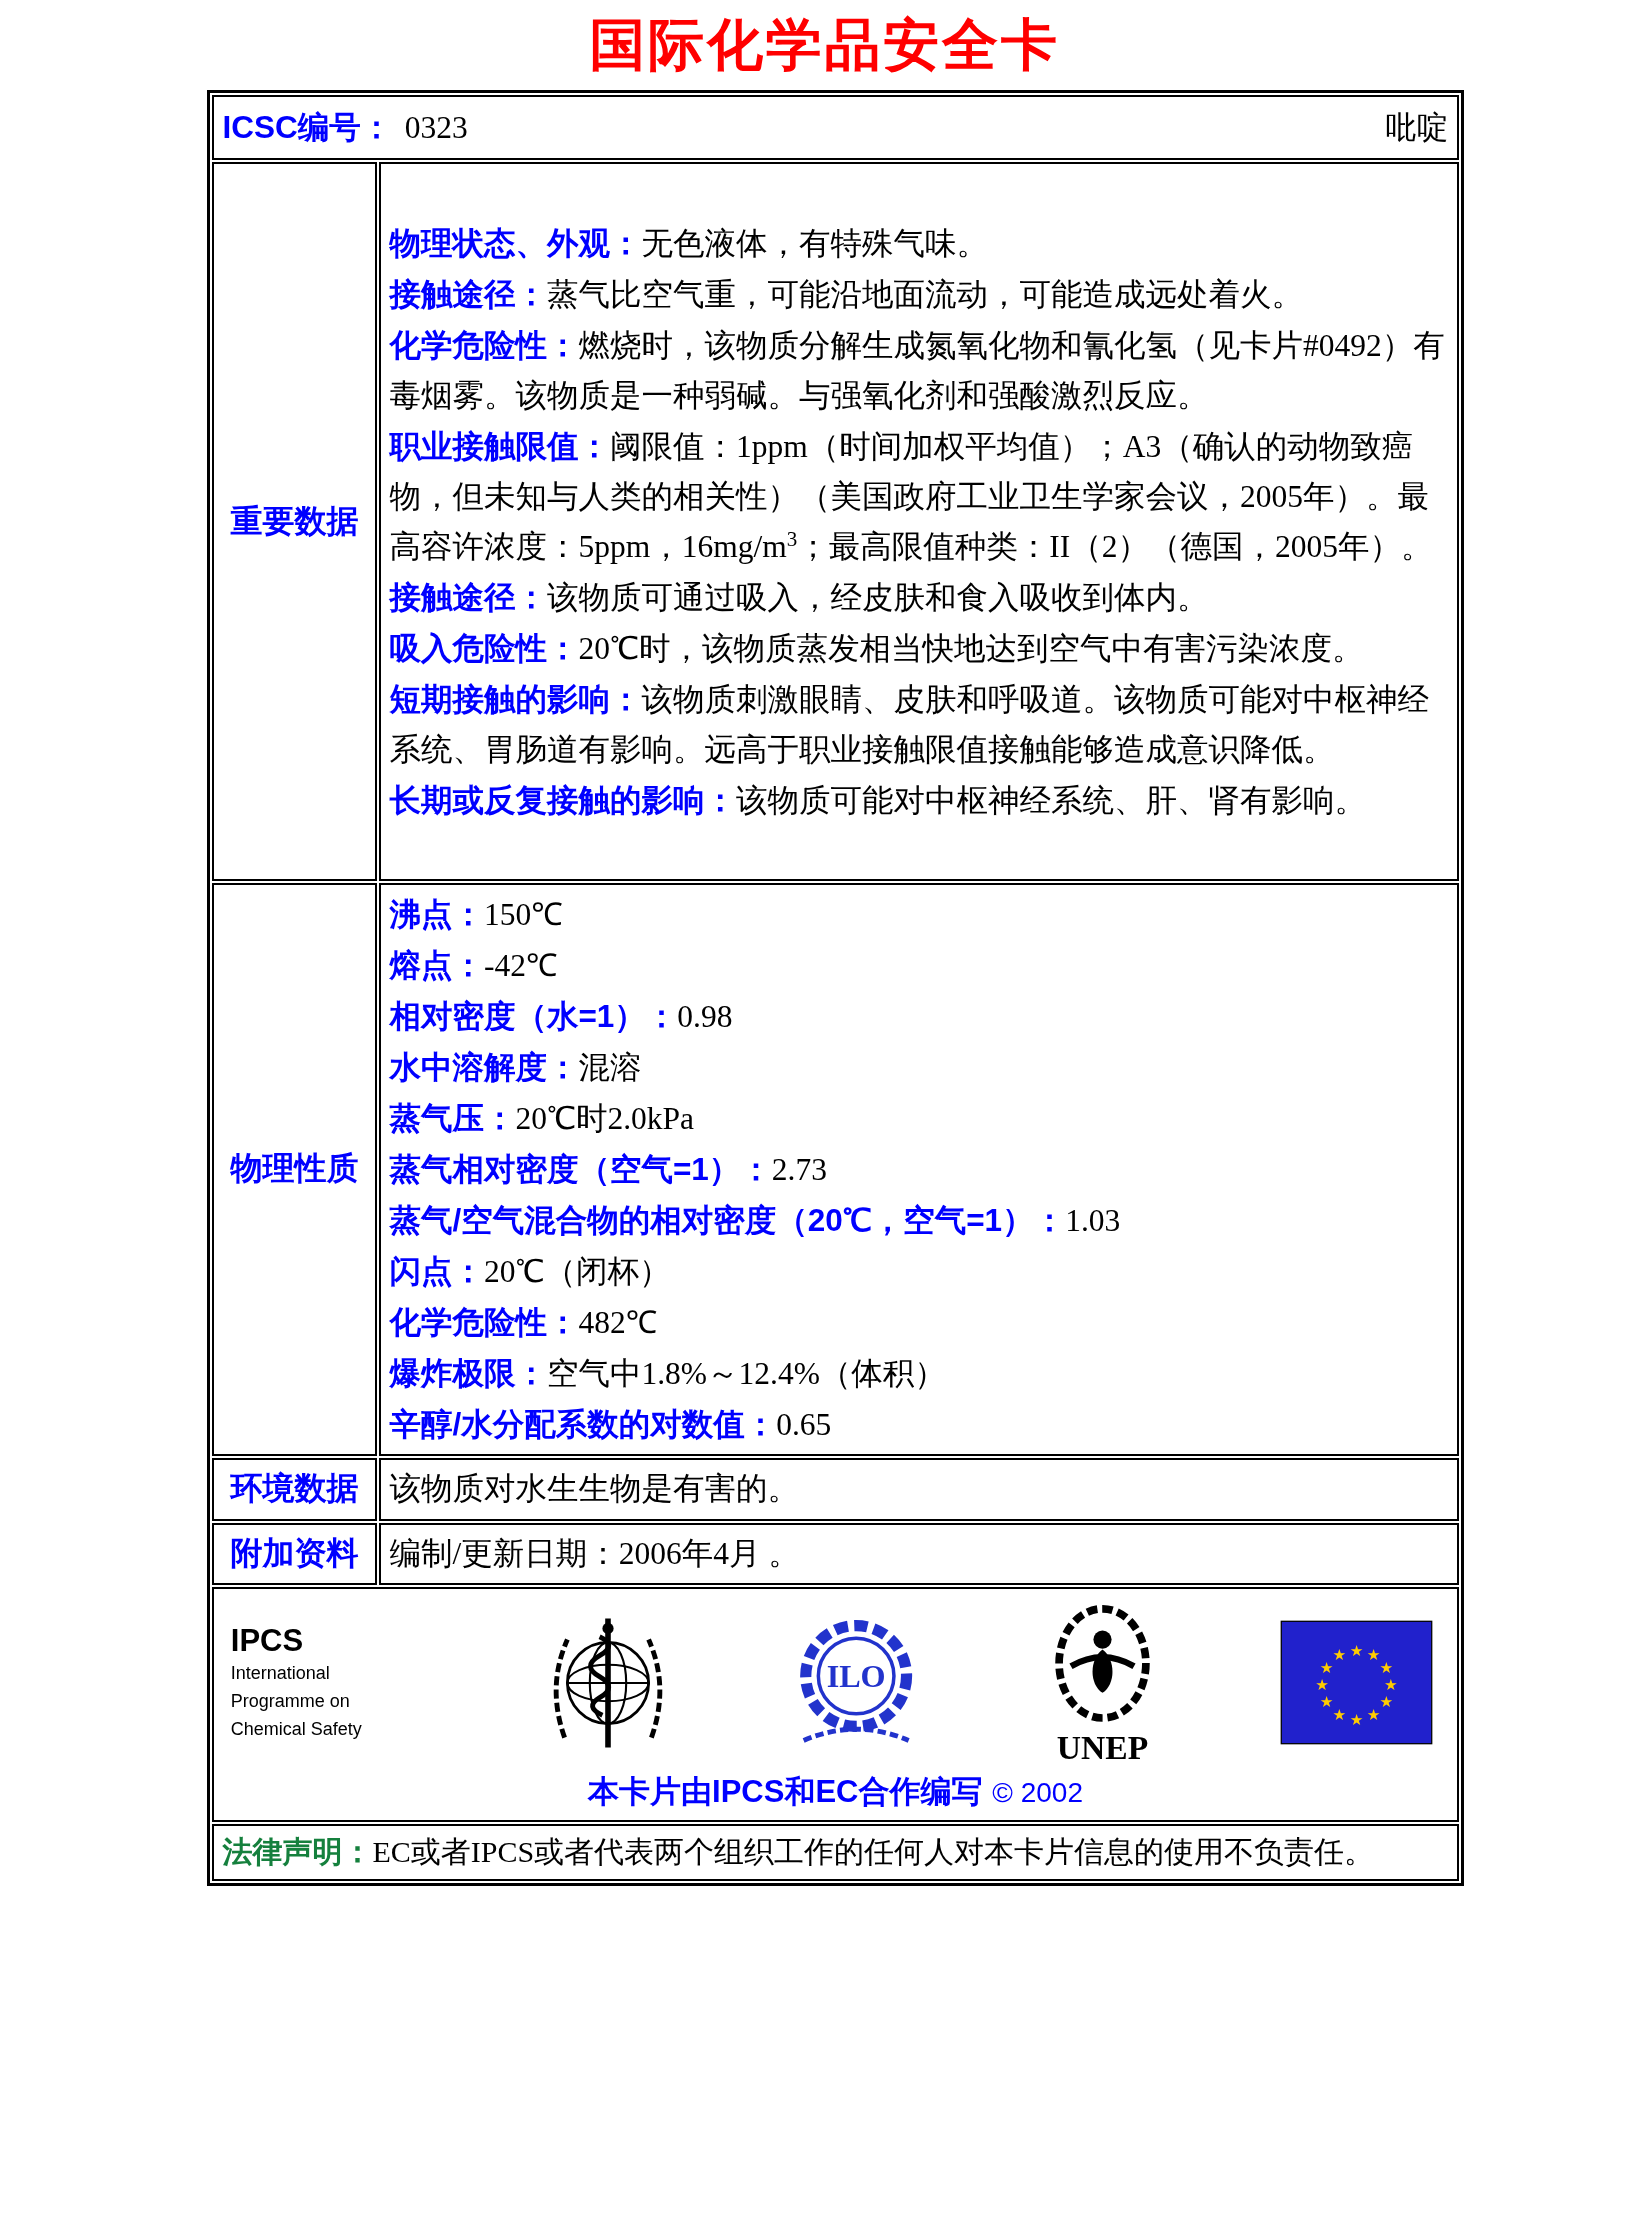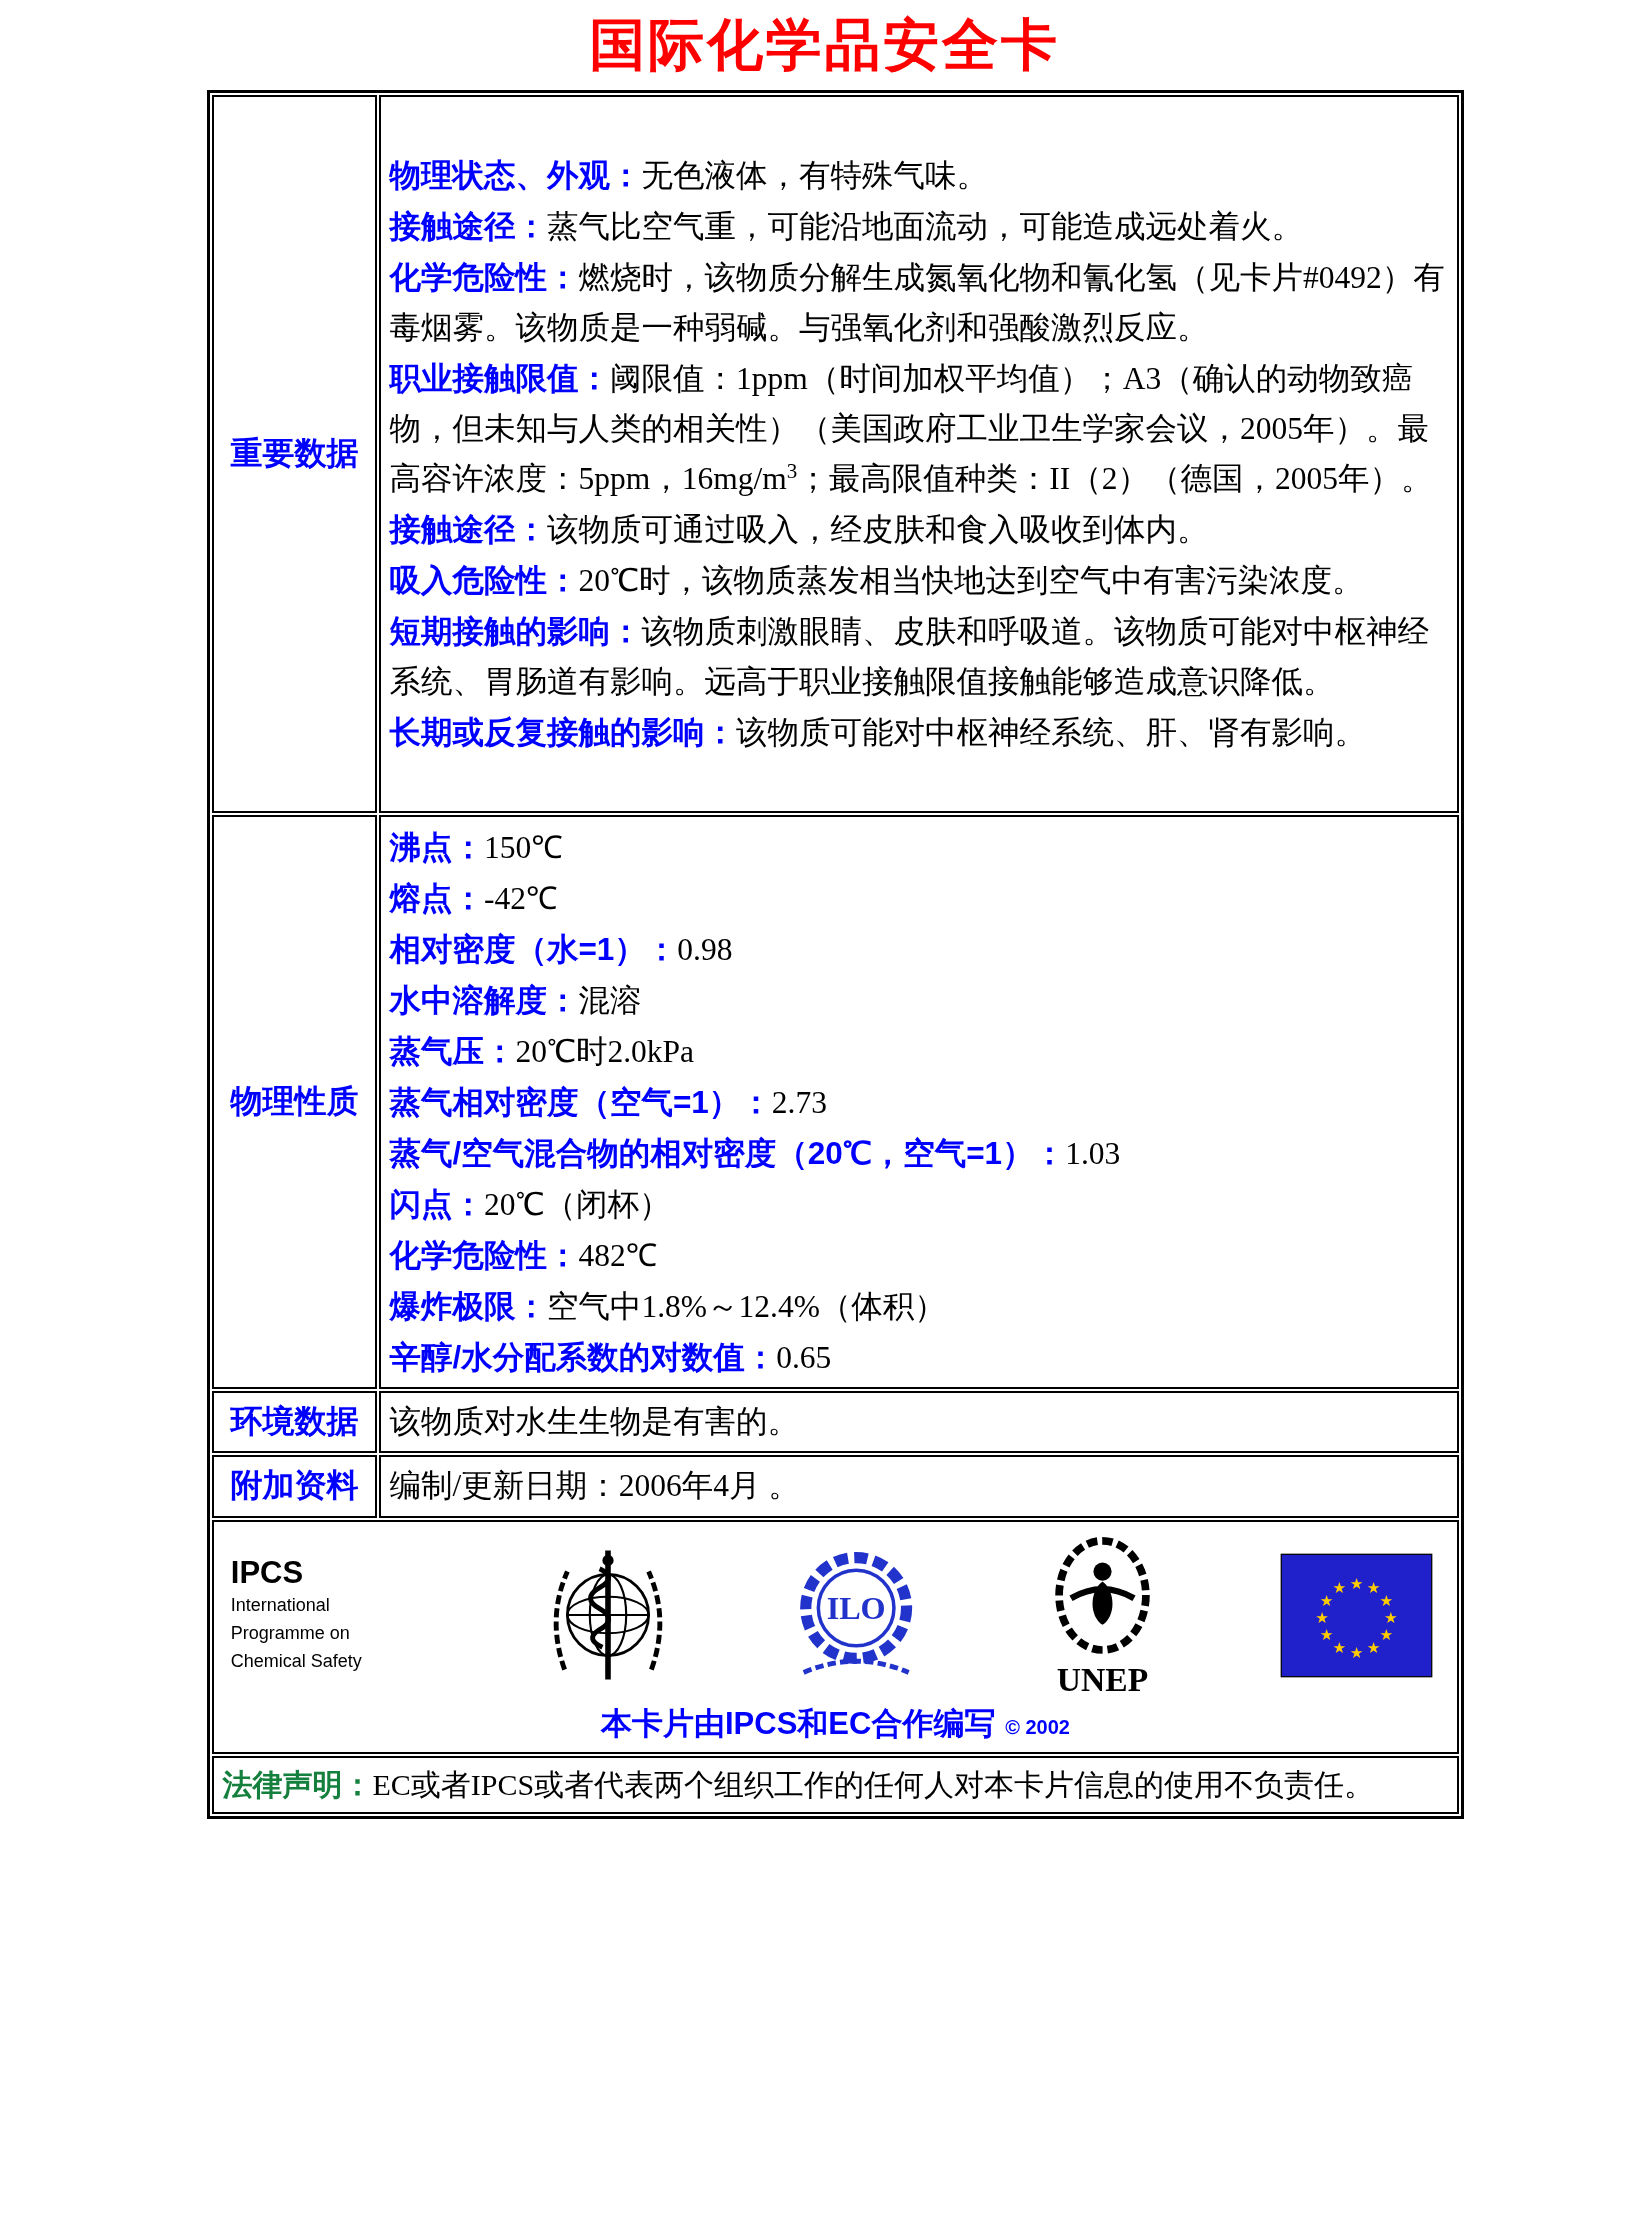--- a/index.html
+++ b/index.html
@@ -40,35 +40,44 @@
   sup{font-size:21px;line-height:0;}
   .logos{display:flex;align-items:center;justify-content:space-between;padding:2.8px 9.8px 0 2.8px;}
   .ipcs-block{width:196px;font-family:"Liberation Sans", sans-serif;}
   .ipcs-title{font-size:31px;font-weight:bold;line-height:36px;}
   .ipcs-sub{font-size:18px;line-height:28px;}
   .caption{
     text-align:center;margin-top:4.2px;color:#0000ff;
     font-family:"Liberation Sans", sans-serif;font-size:31px;
   }
   .caption .cap-main{font-weight:bold;}
-  .caption .cap-copy{font-size:20px;font-weight:bold;margin-left:9.8px;}
+  .caption .cap-copy{font-size:28px;font-weight:normal;margin-left:9.8px;}
   svg{display:block;}
 </style>
 </head>
 <body>
 
 <div class="page-title">国际化学品安全卡</div>
 
 <table class="card">
   <colgroup>
       <col style="width:165px">
       <col>
     </colgroup>
 
   <tbody>
+      <tr>
+    <td colspan="2" class="hdrcell">
+      <div class="hdrrow">
+        <span class="lbl">ICSC编号：</span>
+        <span class="num">0323</span>
+        <span class="chem">吡啶</span>
+      </div>
+    </td>
+  </tr>
 
   <tr>
     <td class="rowlabel">重要数据</td>
     <td class="content imp">
       <p class="item">
         <span class="lbl">物理状态、外观：</span><span>无色液体，有特殊气味。</span>
       </p>
       <p class="item">
         <span class="lbl">接触途径：</span><span>蒸气比空气重，可能沿地面流动，可能造成远处着火。</span>
       </p>

